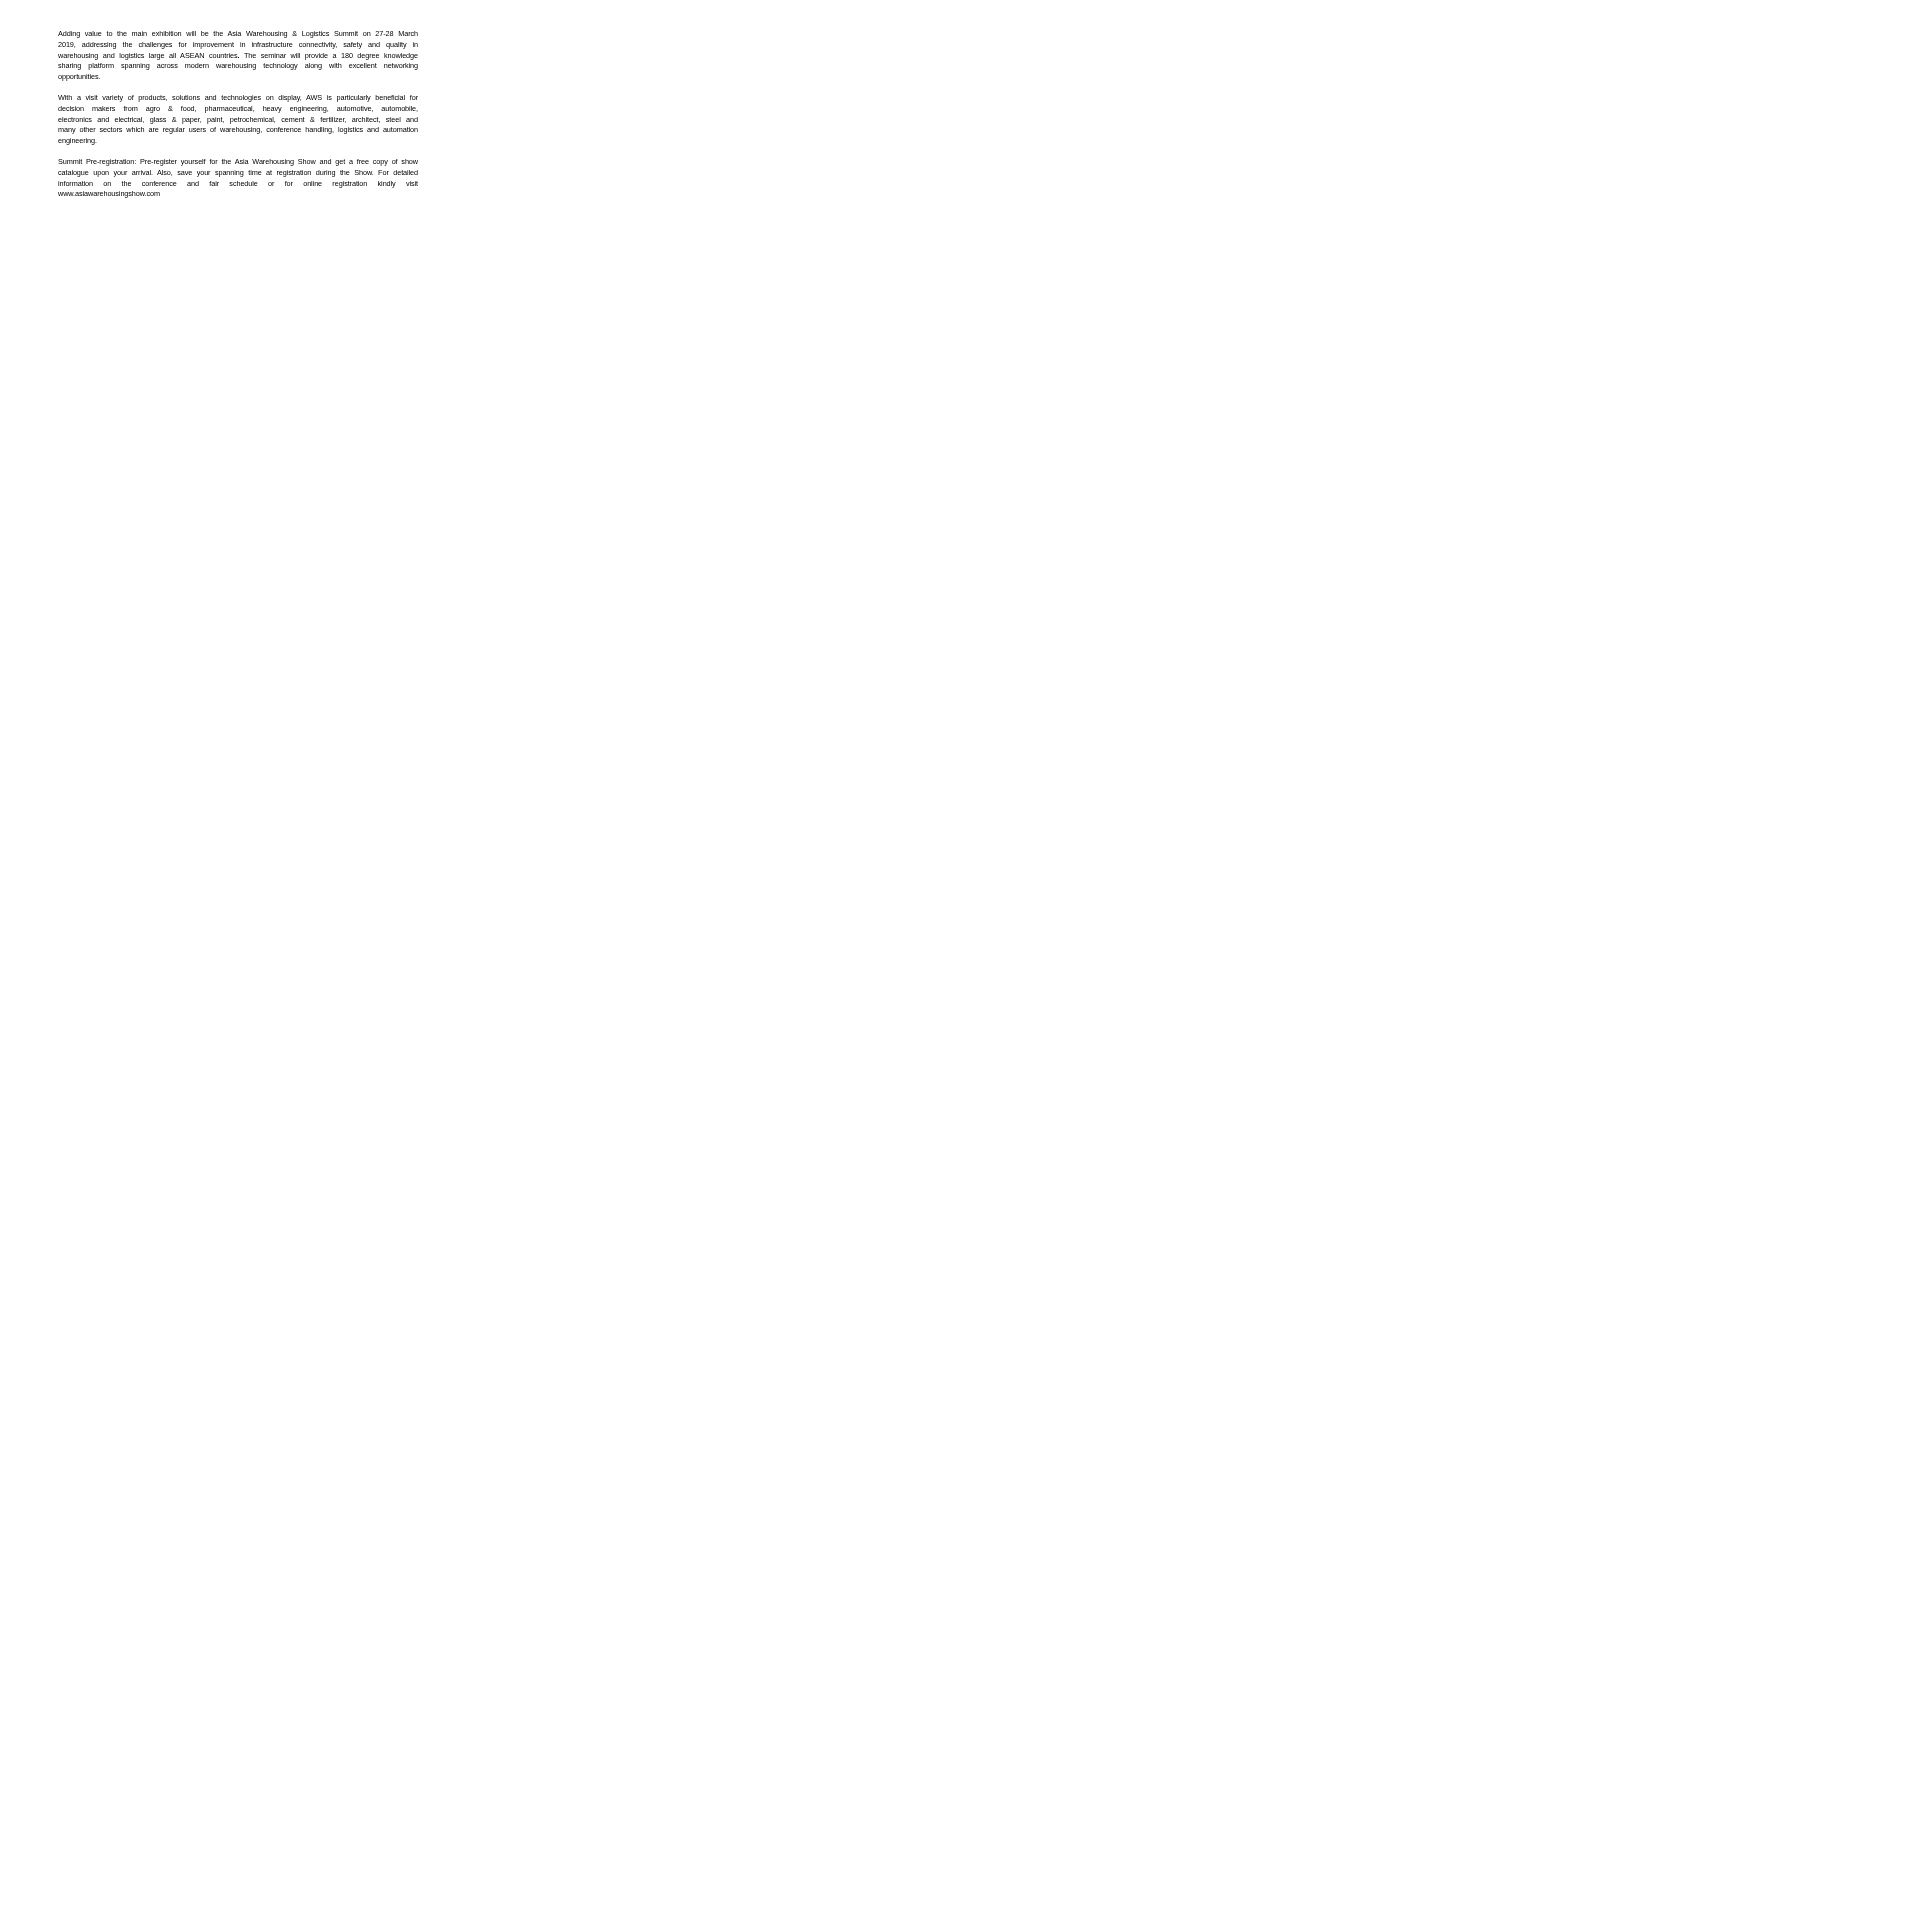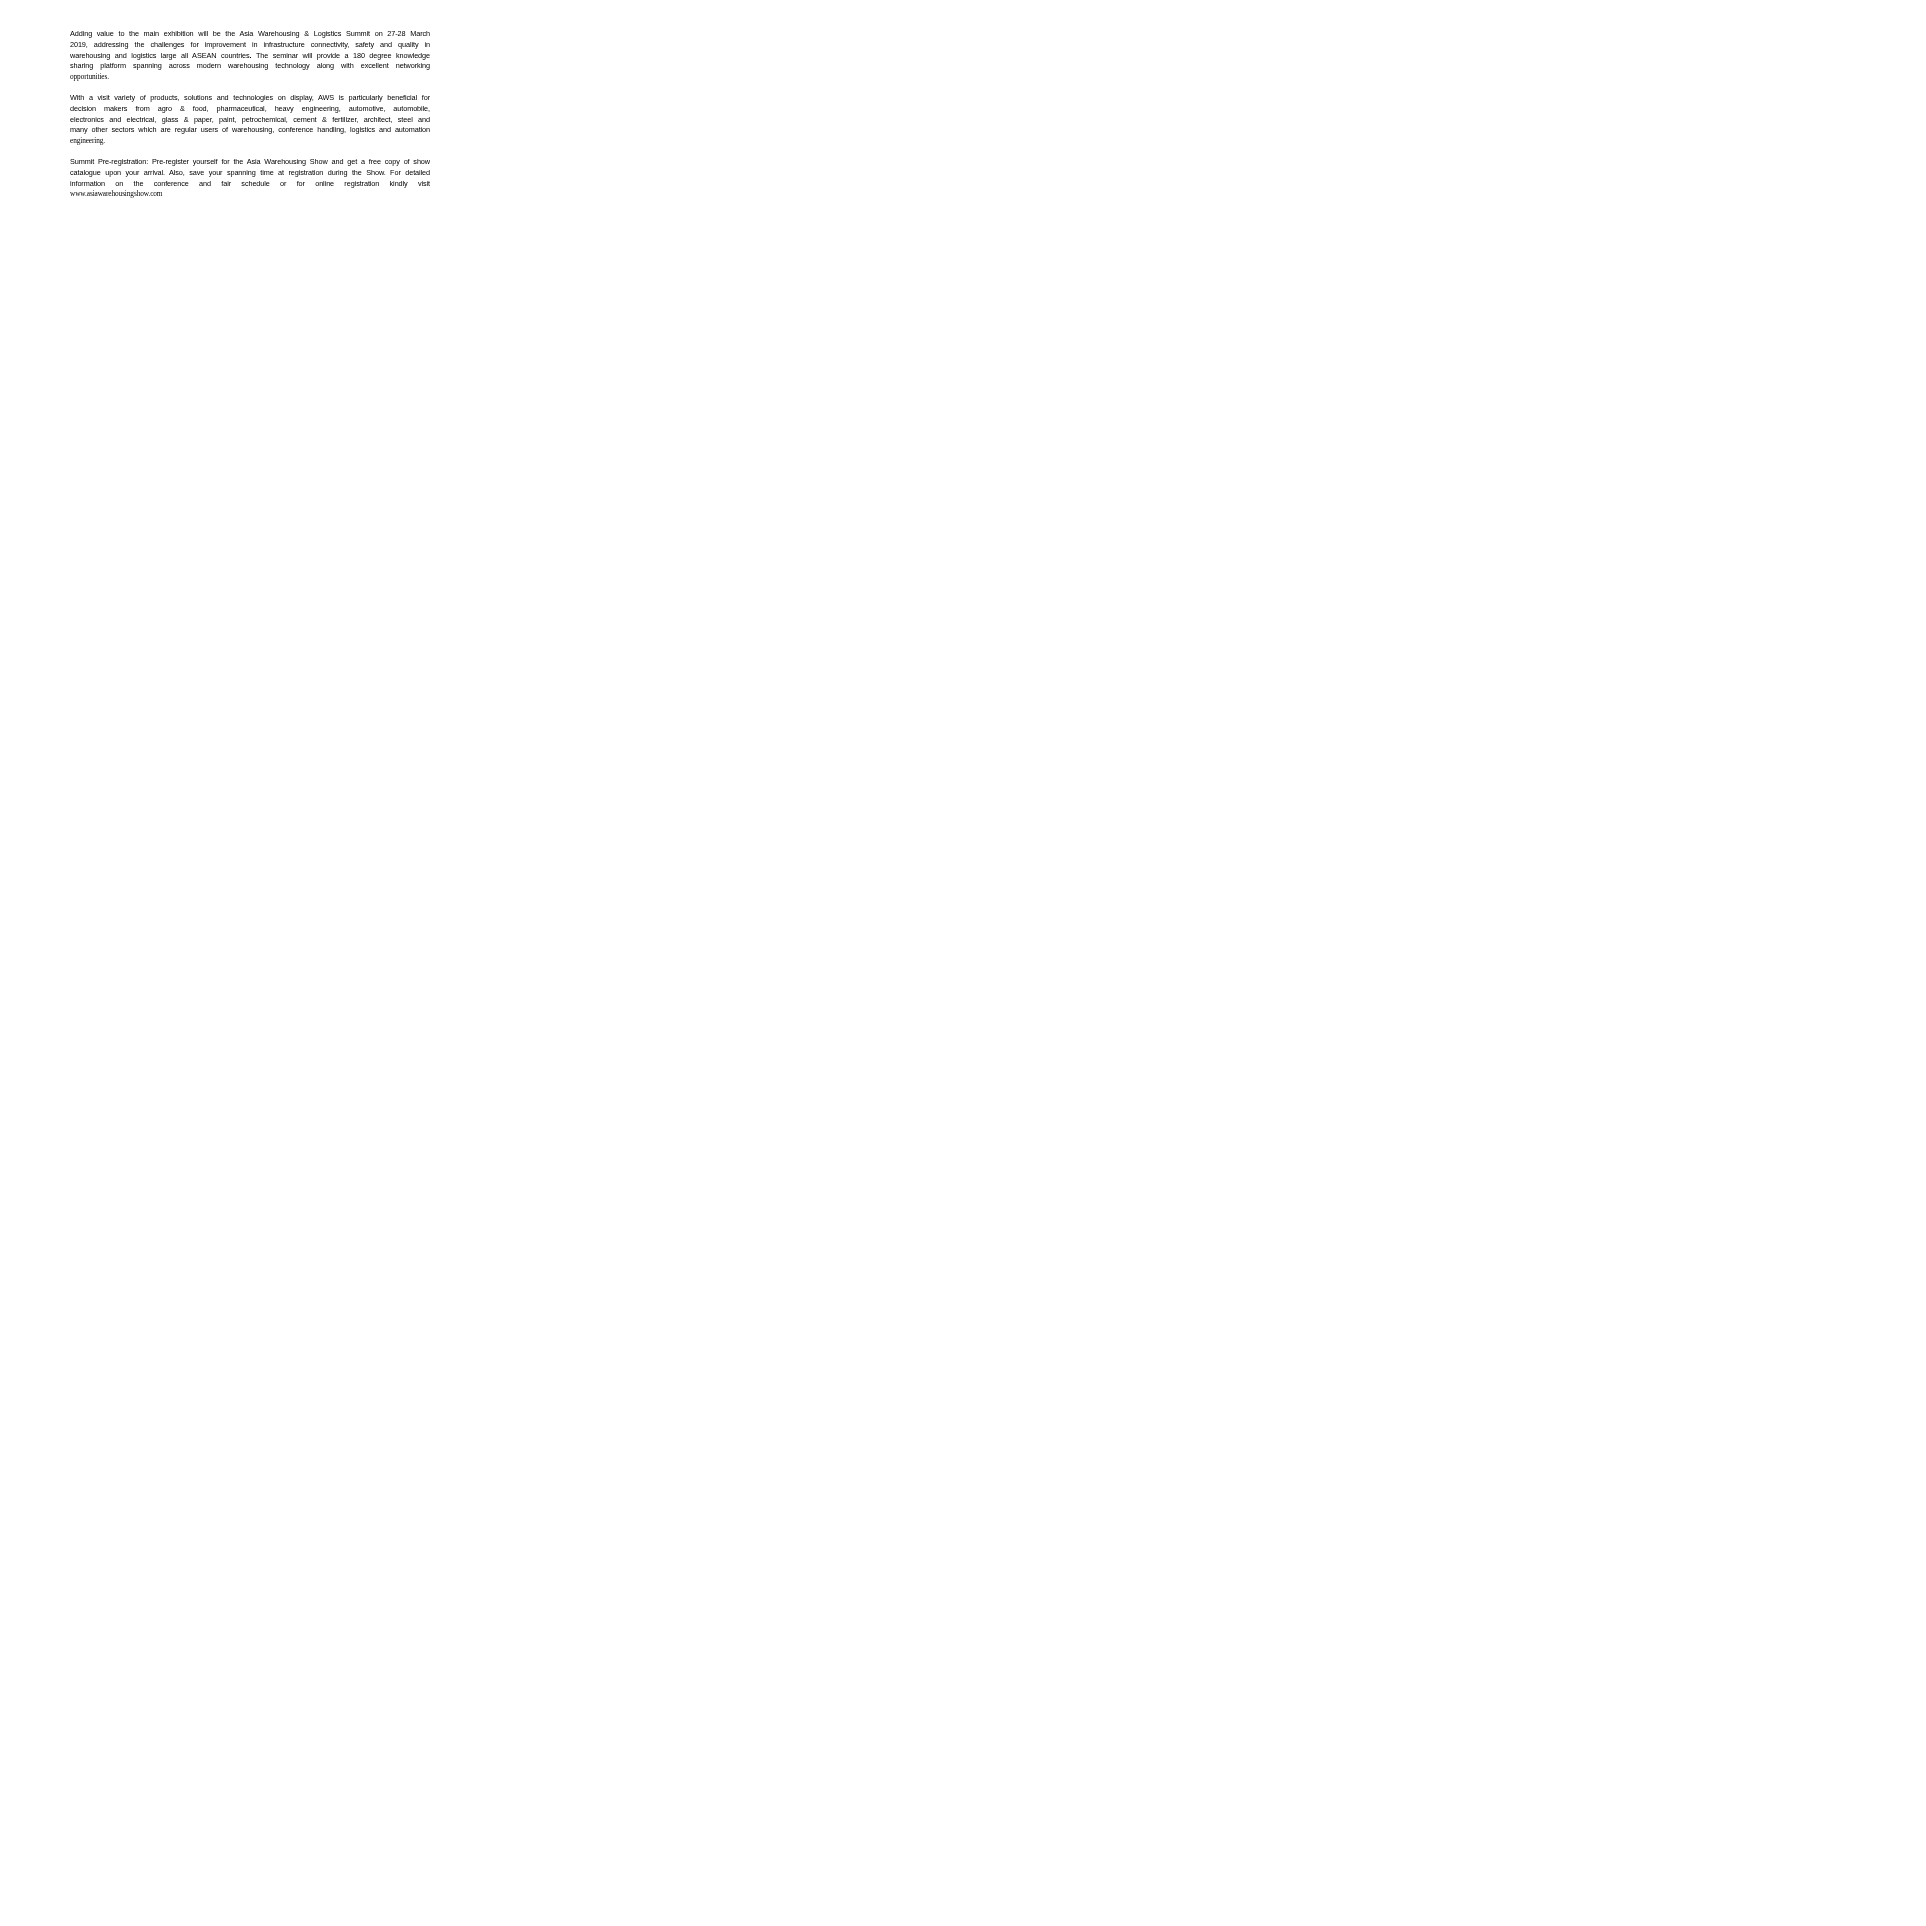--- a/index.html
+++ b/index.html
@@ -11,41 +11,40 @@
     position: relative;
     width: 491px;
     height: 636px;
     background: #ffffff;
     overflow: hidden;
     font-family: "Liberation Sans", "DejaVu Sans", sans-serif;
     color: #000000;
   }
   .content {
     position: absolute;
-    left: 70px;
+    left: 58px;
     top: 29px;
     width: 360px;
   }
   .para {
     margin: 0 0 10px 0;
     font-size: 7.3px;
     line-height: 10.8px;
     letter-spacing: -0.1px;
   }
   .line {
     text-align: justify;
     text-align-last: justify;
     -moz-text-align-last: justify;
     white-space: nowrap;
     overflow: hidden;
   }
   .line.last {
     text-align: left;
     text-align-last: left;
-    font-family: Liberation Serif, serif;
     -moz-text-align-last: left;
   }
   .bold { font-weight: bold; }
 </style>
 </head>
 <body>
 
 <div class="page">
   <div class="content">
 

